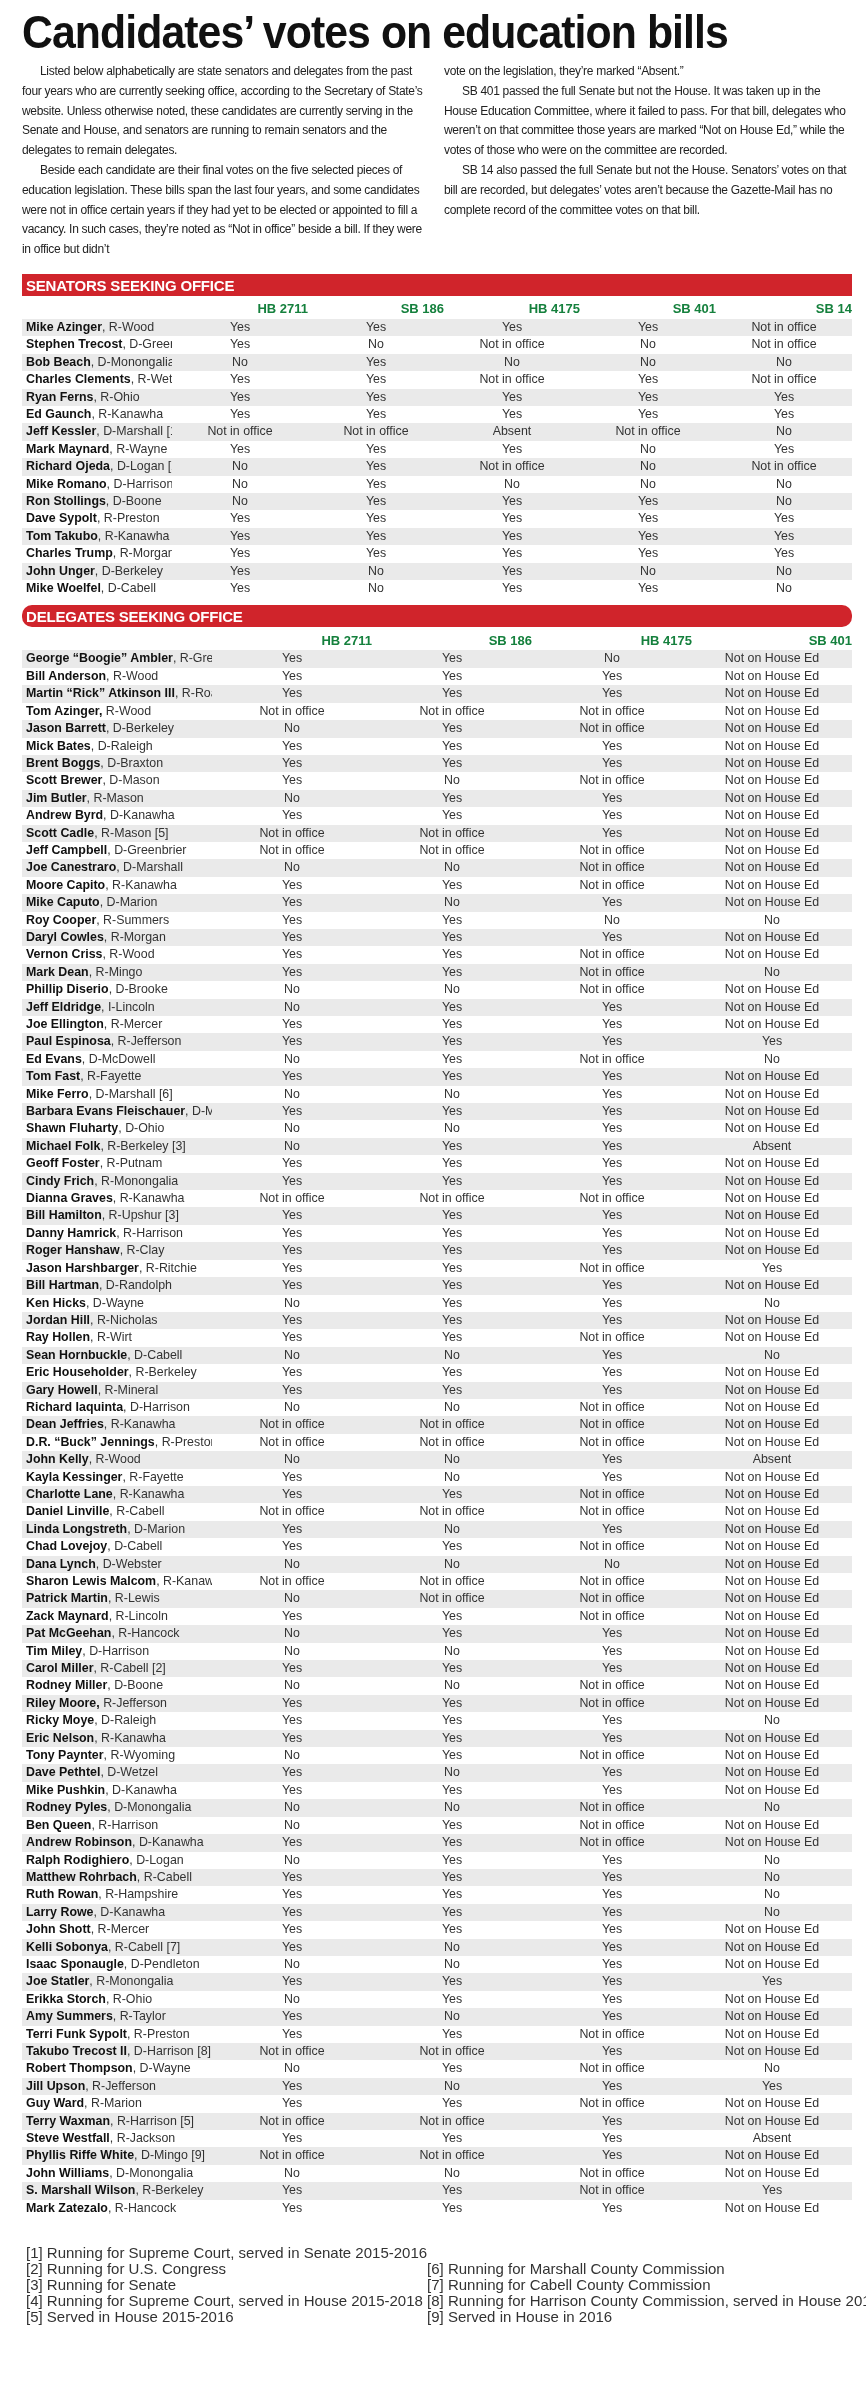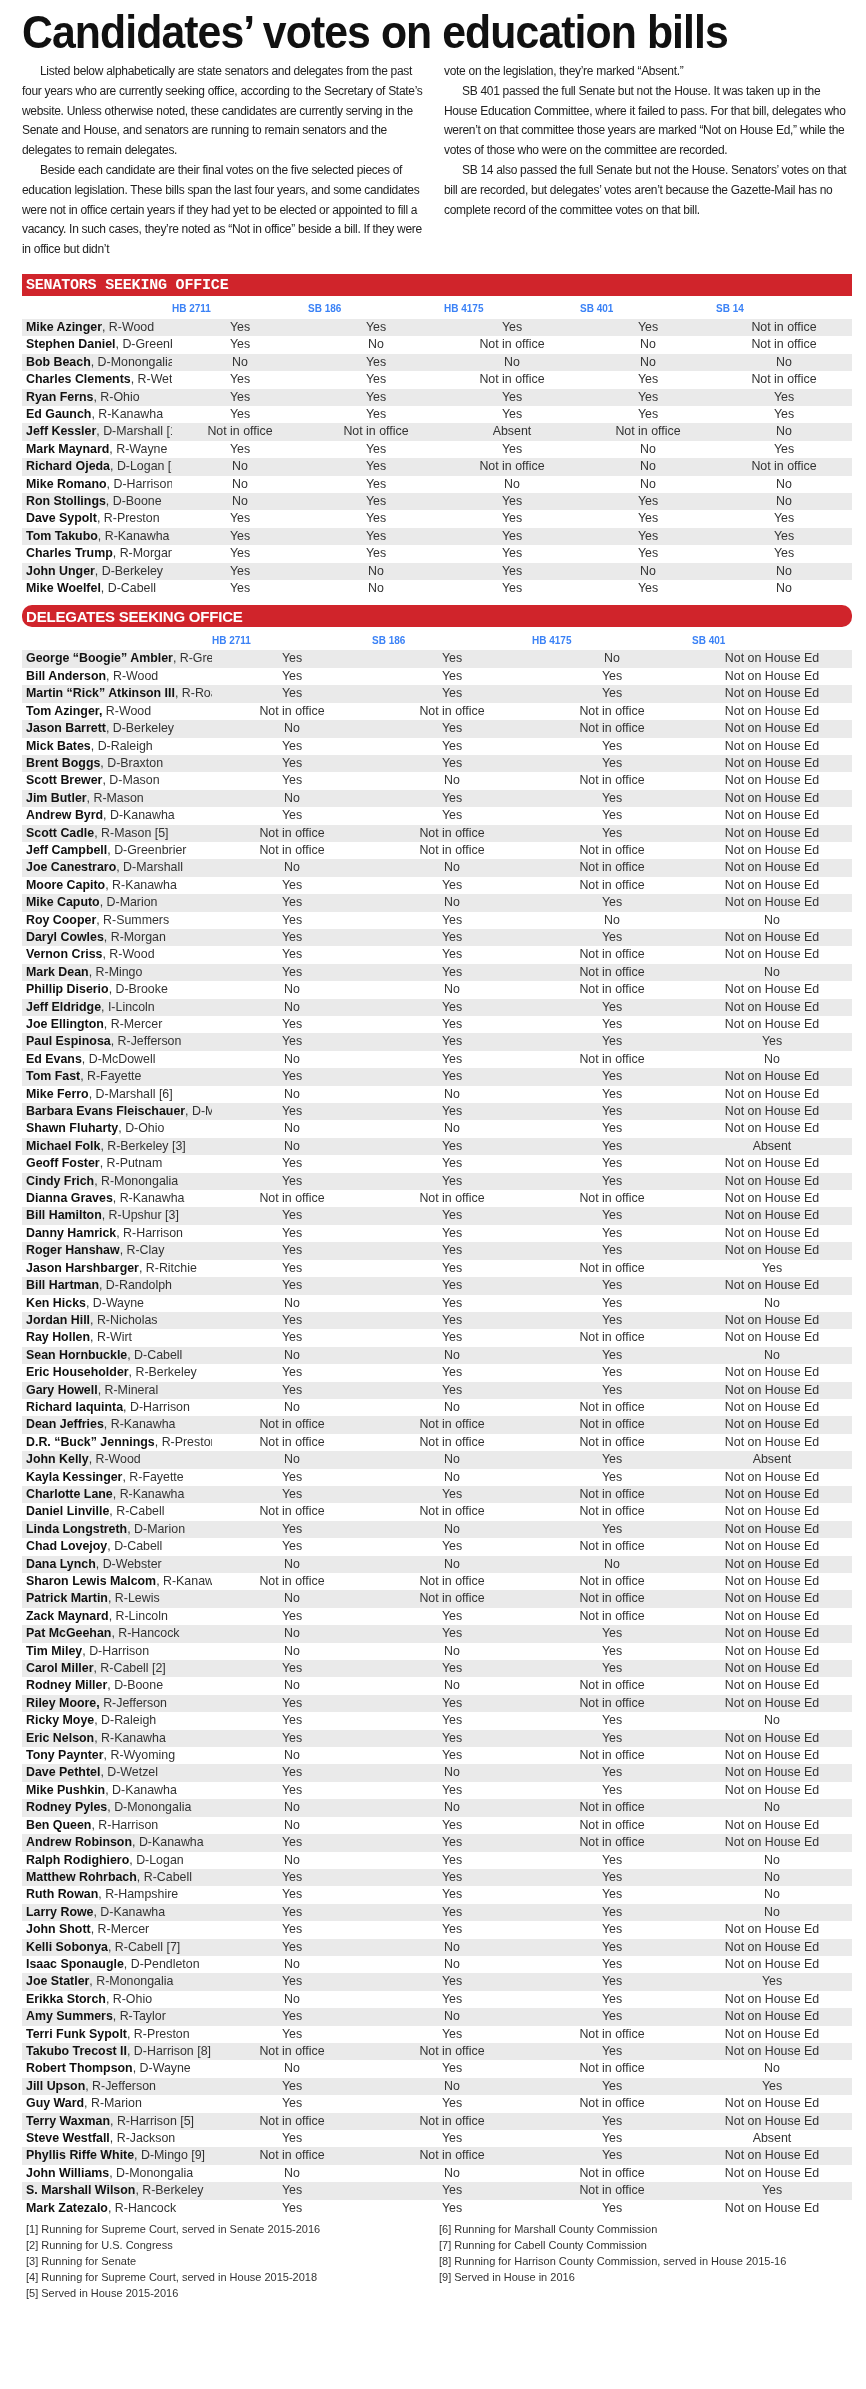--- a/index.html
+++ b/index.html
@@ -15,28 +15,28 @@
   .intro { display: flex; gap: 14px; font-size: 12px; line-height: 19.8px; color: #222; }
   .intro .col { width: 418px; }
   .intro p { margin: 0; text-indent: 18px; font-family: "Liberation Sans Narrow", "Liberation Sans", sans-serif; letter-spacing: -0.3px; }
   .intro .col.right p.first { text-indent: 0; }
   .section-bar {
     background: #d0242b; color: #fff; font-weight: bold;
     font-size: 15px; height: 22px; line-height: 23px; padding-left: 4px;
     margin-top: 12px; letter-spacing: -0.2px;
   }
   table { border-collapse: collapse; width: 100%; table-layout: fixed; }
-  th { font-size: 10px; font-weight: bold; text-align: left; height: 20px; padding: 3px 0 0 0; color: #3b82f6; }
+  th { font-size: 13px; font-weight: bold; text-align: right; height: 20px; padding: 3px 0 0 0; color: #15803d; }
   td { font-size: 12.4px; height: 17.4px; line-height: 17.4px; padding: 0; text-align: center; color: #333; white-space: nowrap; overflow: hidden; }
   td.name { text-align: left; padding-left: 4px; color: #333; }
   td.name b { color: #111; }
   tr.row:nth-child(odd) td { background: #eaeaea; }
   .sen col.c0 { width: 150px; }
   .del col.c0 { width: 190px; }
-  .footnotes { display: flex; margin-top: 4px; font-size: 11px; line-height: 16px; color: #333; padding-left: 4px; }
+  .footnotes { display: flex; margin-top: 28px; font-size: 15px; line-height: 16px; color: #333; padding-left: 4px; align-items: flex-end; }
   .footnotes .fcol { width: 430px; }
   .footnotes .fcol div { white-space: nowrap; }
 </style>
 </head>
 <body>
 
 <div class="page">
   <h1 class="title">Candidates’ votes on education bills</h1>
 
   <div class="intro">
@@ -44,21 +44,21 @@
       <p>Listed below alphabetically are state senators and delegates from the past four years who are currently seeking office, according to the Secretary of State’s website. Unless otherwise noted, these candidates are currently serving in the Senate and House, and senators are running to remain senators and the delegates to remain delegates.</p>
       <p>Beside each candidate are their final votes on the five selected pieces of education legislation. These bills span the last four years, and some candidates were not in office certain years if they had yet to be elected or appointed to fill a vacancy. In such cases, they’re noted as “Not in office” beside a bill. If they were in office but didn’t</p>
     </div>
     <div class="col right">
       <p class="first">vote on the legislation, they’re marked “Absent.”</p>
       <p>SB 401 passed the full Senate but not the House. It was taken up in the House Education Committee, where it failed to pass. For that bill, delegates who weren’t on that committee those years are marked “Not on House Ed,” while the votes of those who were on the committee are recorded.</p>
       <p>SB 14 also passed the full Senate but not the House. Senators’ votes on that bill are recorded, but delegates’ votes aren’t because the Gazette-Mail has no complete record of the committee votes on that bill.</p>
     </div>
   </div>
 
-  <div class="section-bar" style="margin-top:14px;font-family:Liberation Mono, monospace;">SENATORS SEEKING OFFICE</div>
+  <div class="section-bar" style="margin-top:14px;">SENATORS SEEKING OFFICE</div>
   <table class="sen">
     <colgroup>
         <col class="c0">
         <col>
         <col>
         <col>
         <col>
         <col>
       </colgroup>
     <thead>
@@ -74,21 +74,21 @@
     <tbody id="sen-body">
         <tr class="row">
           <td class="name"><b>Mike Azinger</b><span>, R-Wood</span></td>
           <td>Yes</td>
           <td>Yes</td>
           <td>Yes</td>
           <td>Yes</td>
           <td>Not in office</td>
         </tr>
         <tr class="row">
-          <td class="name"><b>Stephen Daniel</b><span>, D-Greenbrier</span></td>
+          <td class="name"><b>Stephen Trecost</b><span>, D-Greenbrier</span></td>
           <td>Yes</td>
           <td>No</td>
           <td>Not in office</td>
           <td>No</td>
           <td>Not in office</td>
         </tr>
         <tr class="row">
           <td class="name"><b>Bob Beach</b><span>, D-Monongalia</span></td>
           <td>No</td>
           <td>Yes</td>

